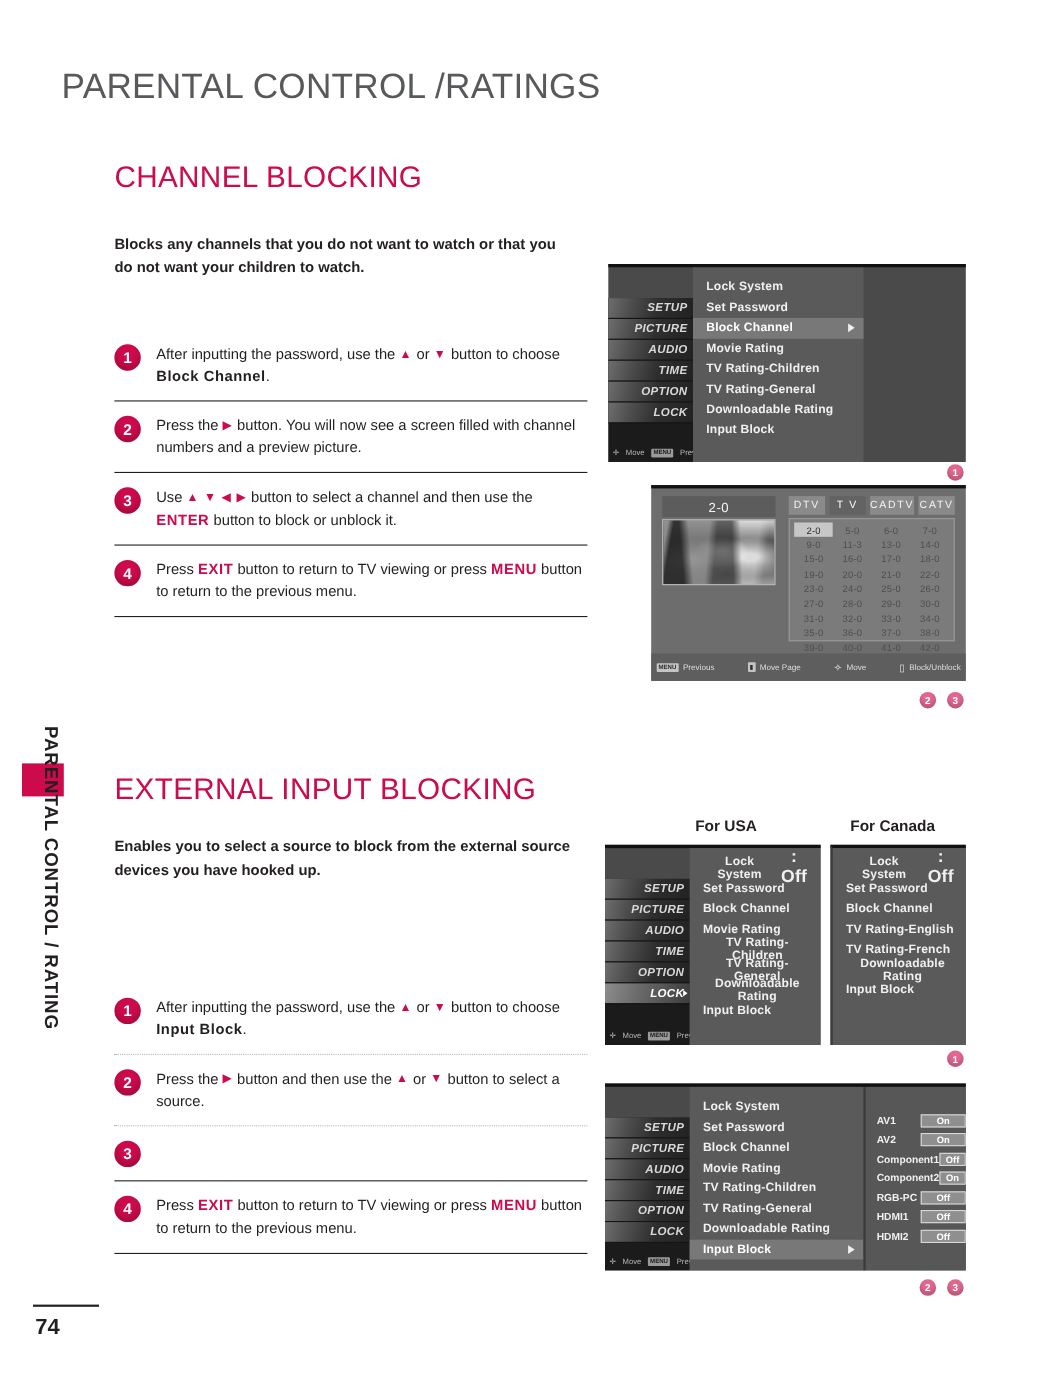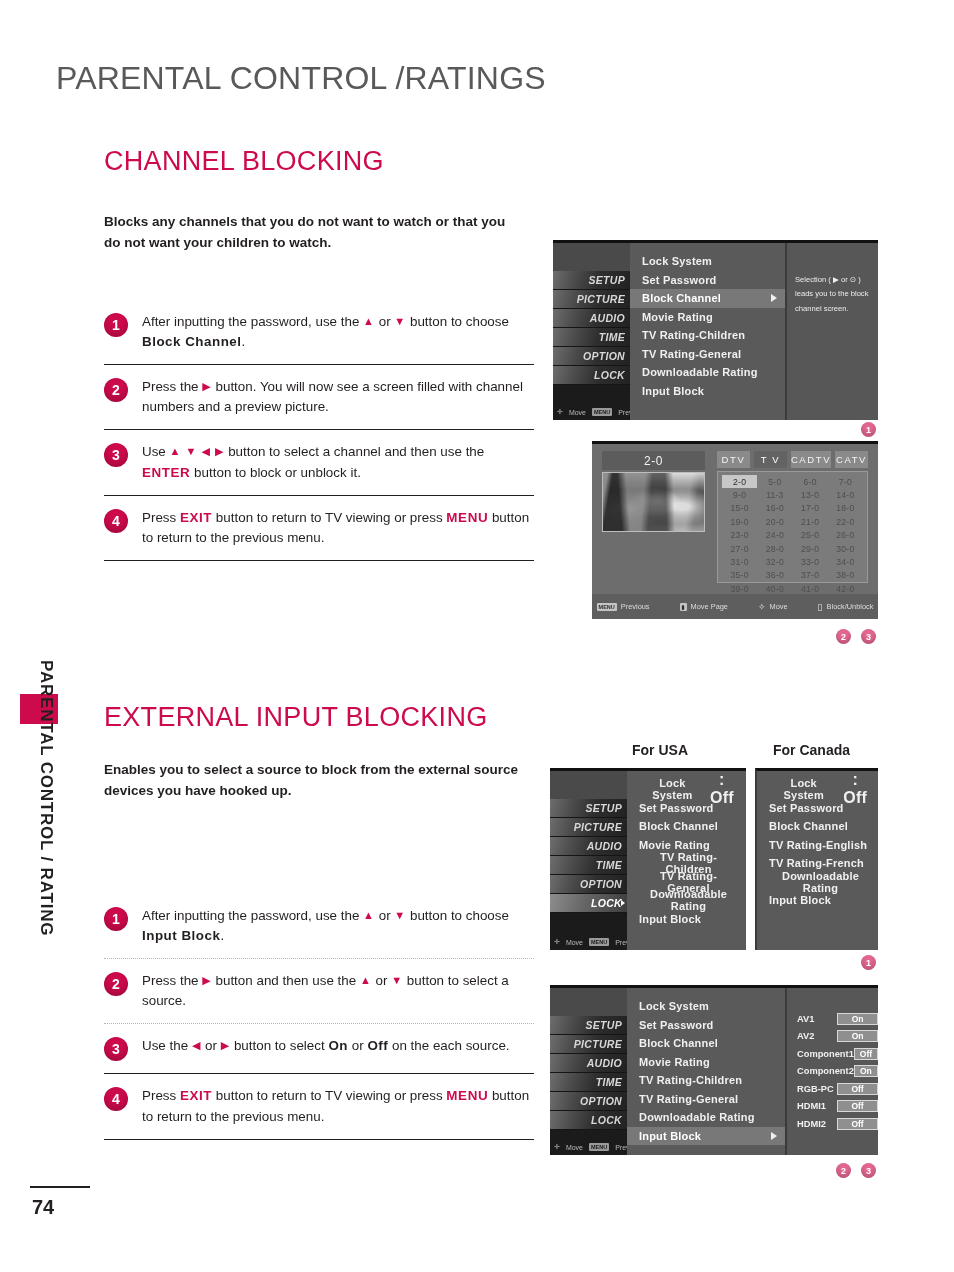--- a/index.html
+++ b/index.html
@@ -273,23 +273,20 @@
       <div class="mi">
         <span>TV Rating-General</span>
       </div>
       <div class="mi">
         <span>Downloadable Rating</span>
       </div>
       <div class="mi">
         <span>Input Block</span>
       </div>
     </div>
-  <div class="osd-right" style="left:232px;">
-    <div class="osd-desc">Selection ( ▶ or ⊙ ) leads you to the block channel screen.</div>
-  </div>
 </div>
 <div class="callout" style="left:861px; top:422px;">1</div>
 
 <div class="cg" style="left:592px; top:441px; width:286px; height:178px;">
   <div class="cg-chan">2-0</div>
   <div class="cg-prev">
       <div class="blur"></div>
     </div>
   <div class="cg-tabs" id="cgtabs">
       <div class="cg-tab">DTV</div>
@@ -383,21 +380,20 @@
     <div class="step sep-dotted">
       <div class="badge">1</div>
       <div class="step-text">After inputting the password, use the <span class="ar">▲</span> or <span class="ar">▼</span> button to choose <span class="b">Input Block</span>.</div>
     </div>
     <div class="step sep-dotted">
       <div class="badge">2</div>
       <div class="step-text">Press the <span class="ar">▶</span> button and then use the <span class="ar">▲</span> or <span class="ar">▼</span> button to select a source.</div>
     </div>
     <div class="step sep-solid">
       <div class="badge">3</div>
-      <div class="step-text">Use the <span class="ar">◀</span> or <span class="ar">▶</span> button to select <span class="b">On</span> or <span class="b">Off</span> on the each source.</div>
     </div>
     <div class="step sep-solid">
       <div class="badge">4</div>
       <div class="step-text">Press <span class="k">EXIT</span> button to return to TV viewing or press <span class="k">MENU</span> button to return to the previous menu.</div>
     </div>
   </div>
 
 <div class="cap" style="left:632px; top:742px;">For USA</div>
 <div class="cap" style="left:773px; top:742px;">For Canada</div>
 

